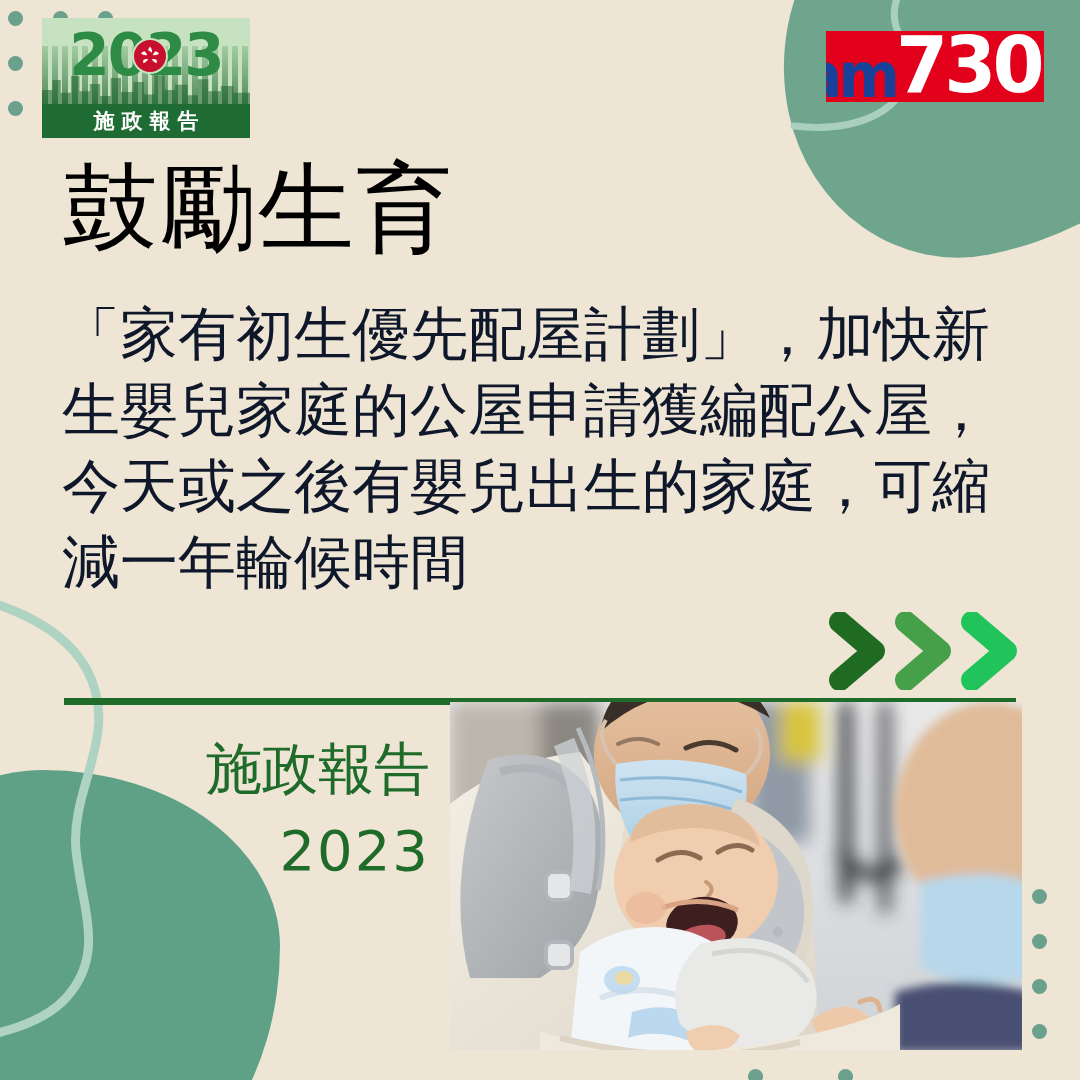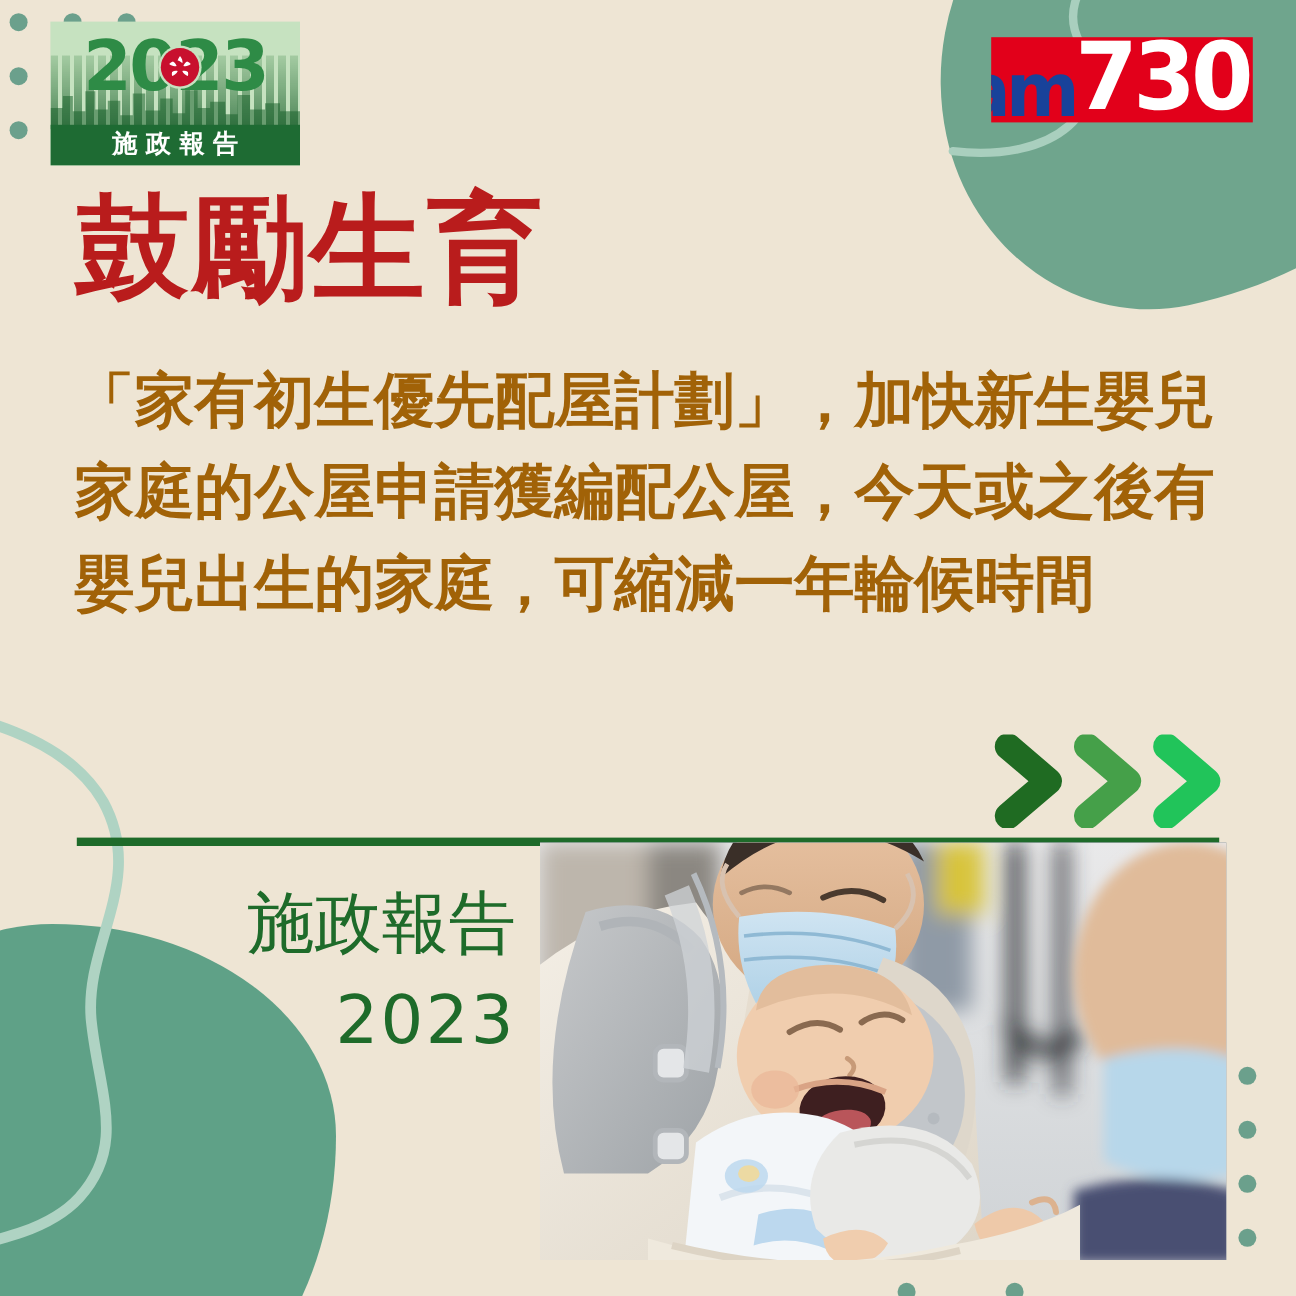--- a/index.html
+++ b/index.html
@@ -98,27 +98,27 @@
   .am730 .n730{
     color:#fff;font-weight:900;font-size:78px;line-height:78px;
     letter-spacing:-4px;margin-left:-5px;
     font-family:"DejaVu Sans",sans-serif;
     transform:translateY(-2px) scaleX(.96);
   }
 
   
   .headline{
     position:absolute;left:62px;top:160px;
-    font-size:96px;line-height:1;font-weight:700;
-    color:#b91c1c;letter-spacing:2px;
+    font-size:96px;line-height:1;font-weight:400;
+    color:#000000;letter-spacing:2px;
   }
   .body-copy{
     position:absolute;left:62px;top:296px;width:970px;
-    font-size:50px;line-height:76px;color:#a16207;
-    font-weight:700;letter-spacing:0px;
+    font-size:58px;line-height:76px;color:#0f172a;
+    font-weight:400;letter-spacing:0px;
   }
 
   
   .chevrons{position:absolute;right:44px;top:612px;width:210px;height:78px;}
   .chev{position:absolute;top:0;width:72px;height:78px;}
 
   
   .divider{
     position:absolute;left:64px;top:698px;width:952px;height:7px;
     background:#1E6B2A;

